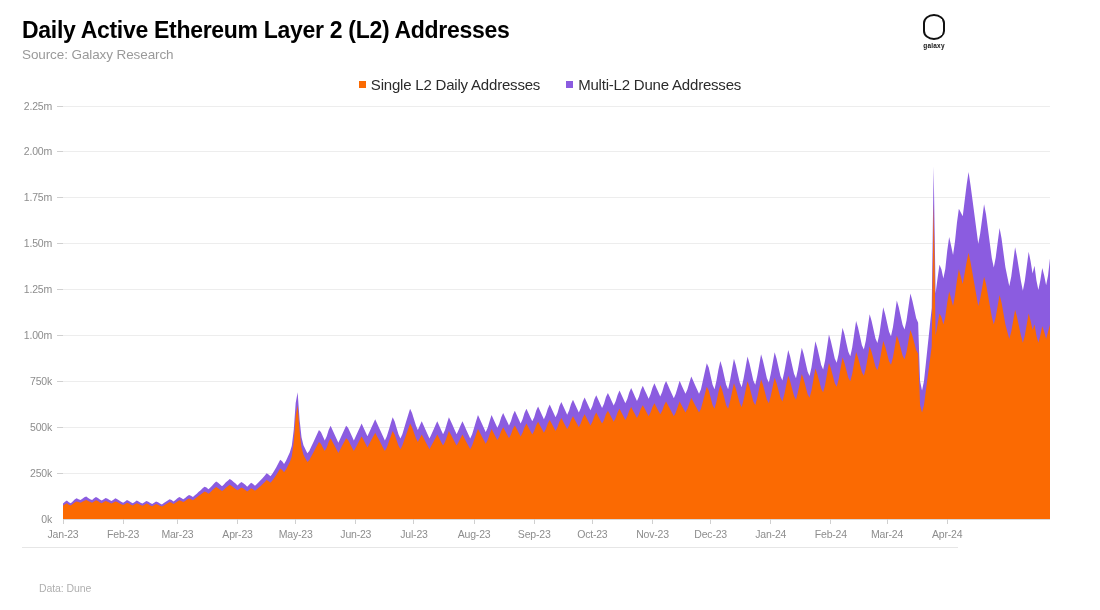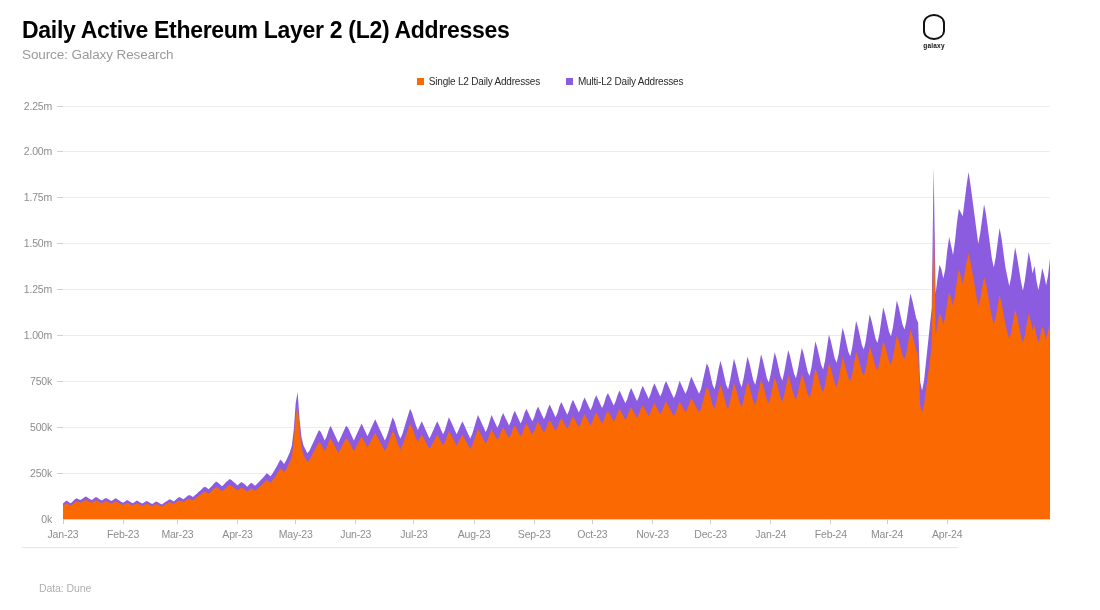--- a/index.html
+++ b/index.html
@@ -99,21 +99,21 @@
     display: flex;
     align-items: center;
     gap: 5px;
   }
   .legend-swatch {
     width: 7px;
     height: 7px;
     display: inline-block;
   }
   .legend-label {
-    font-size: 10px;
+    font-size: 15px;
     color: #2b2b2b;
     letter-spacing: -0.2px;
     white-space: nowrap;
   }
 
   
   .chart-wrap {
     position: absolute;
     left: 0;
     top: 96px;
@@ -198,21 +198,21 @@
     <div class="logo-text">galaxy</div>
   </div>
 
   <div class="legend">
     <div class="legend-item">
       <span class="legend-swatch" style="background: rgb(251, 106, 2);"></span>
       <span class="legend-label">Single L2 Daily Addresses</span>
     </div>
     <div class="legend-item">
       <span class="legend-swatch" style="background: rgb(139, 92, 224);"></span>
-      <span class="legend-label">Multi-L2 Daily Addresses</span>
+      <span class="legend-label">Multi-L2 Dune Addresses</span>
     </div>
   </div>
 
   <div class="chart-wrap">
     <svg class="chart-svg" id="chart-svg" width="1100" height="450" viewBox="0 0 1100 450">
         <text x="52" y="426.5" class="ytick-label">0k</text>
         <line x1="63" y1="377.1111111111111" x2="1050" y2="377.1111111111111" class="gridline"></line>
         <line x1="57" y1="377.1111111111111" x2="63" y2="377.1111111111111" class="tickmark"></line>
         <text x="52" y="380.6111111111111" class="ytick-label">250k</text>
         <line x1="63" y1="331.22222222222223" x2="1050" y2="331.22222222222223" class="gridline"></line>

